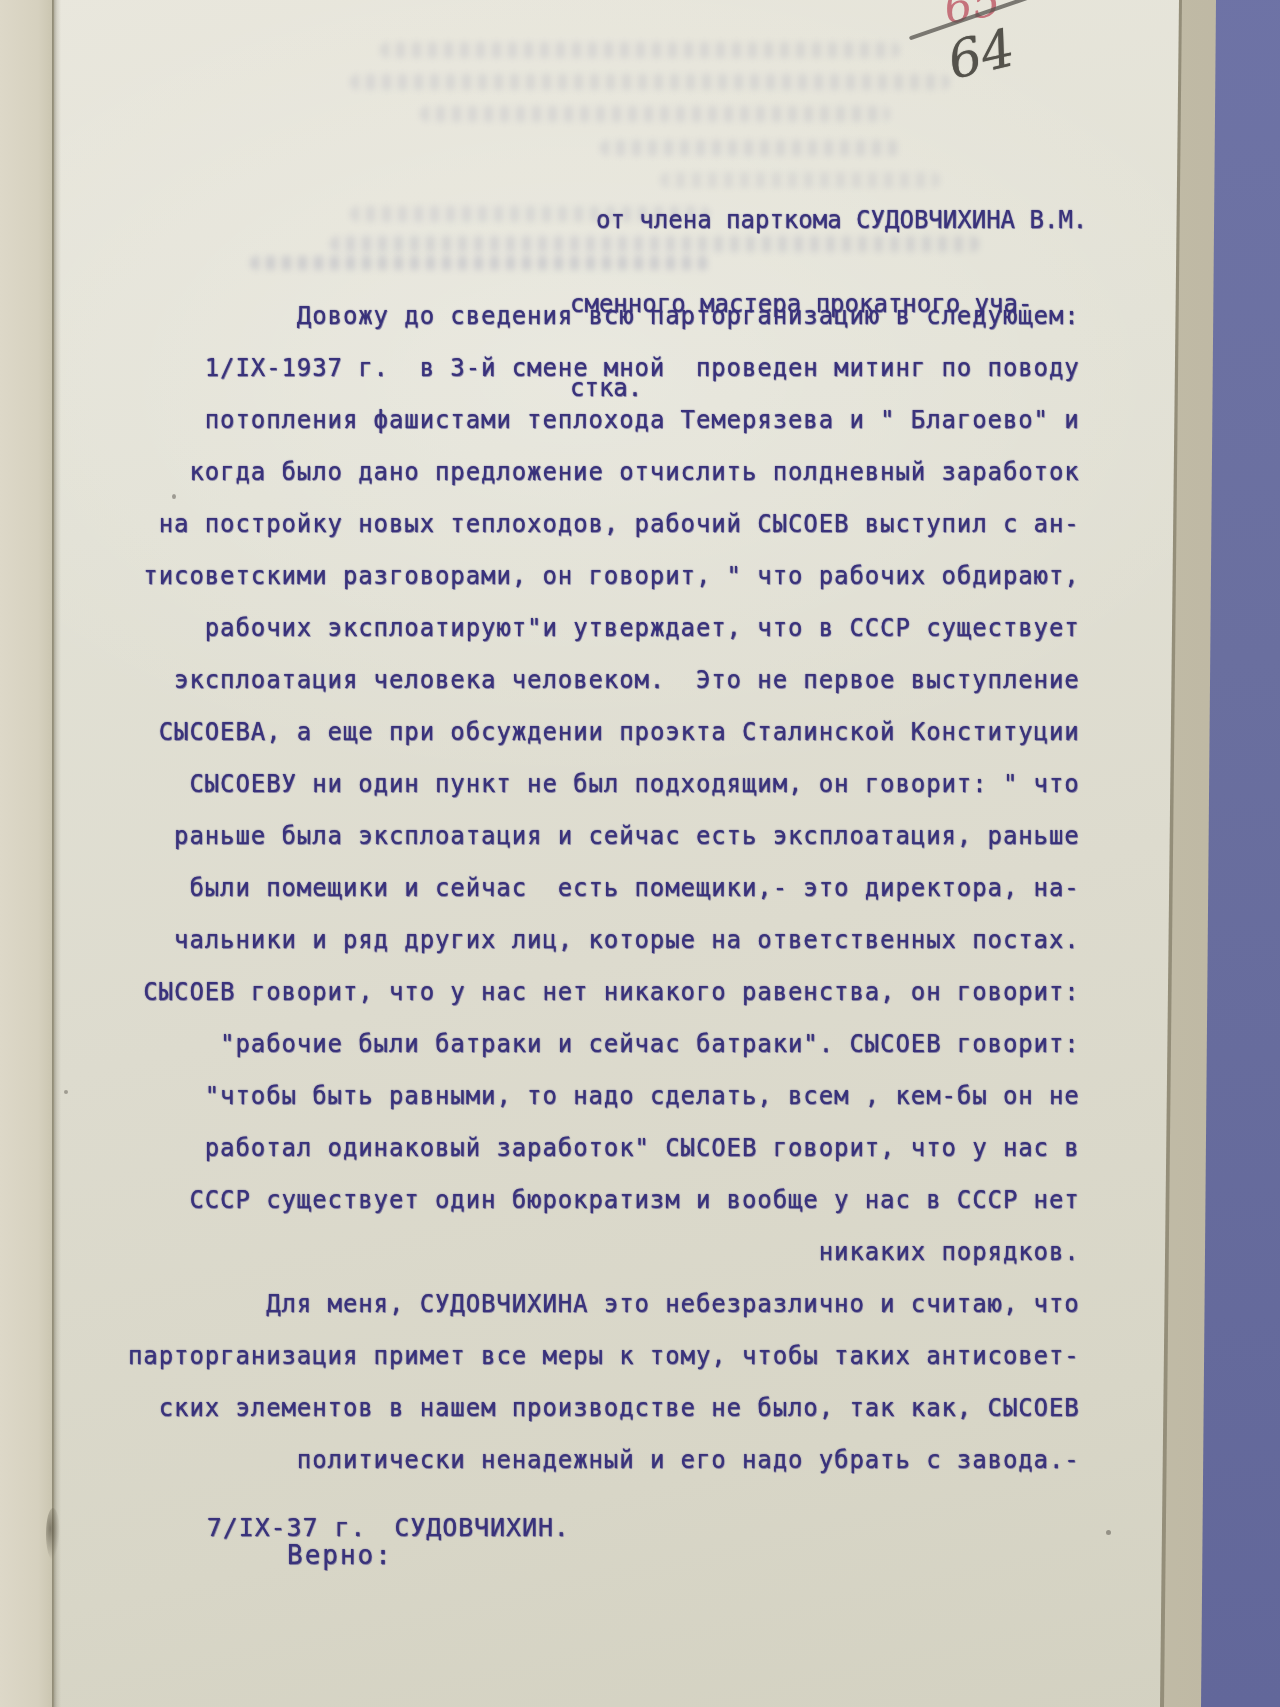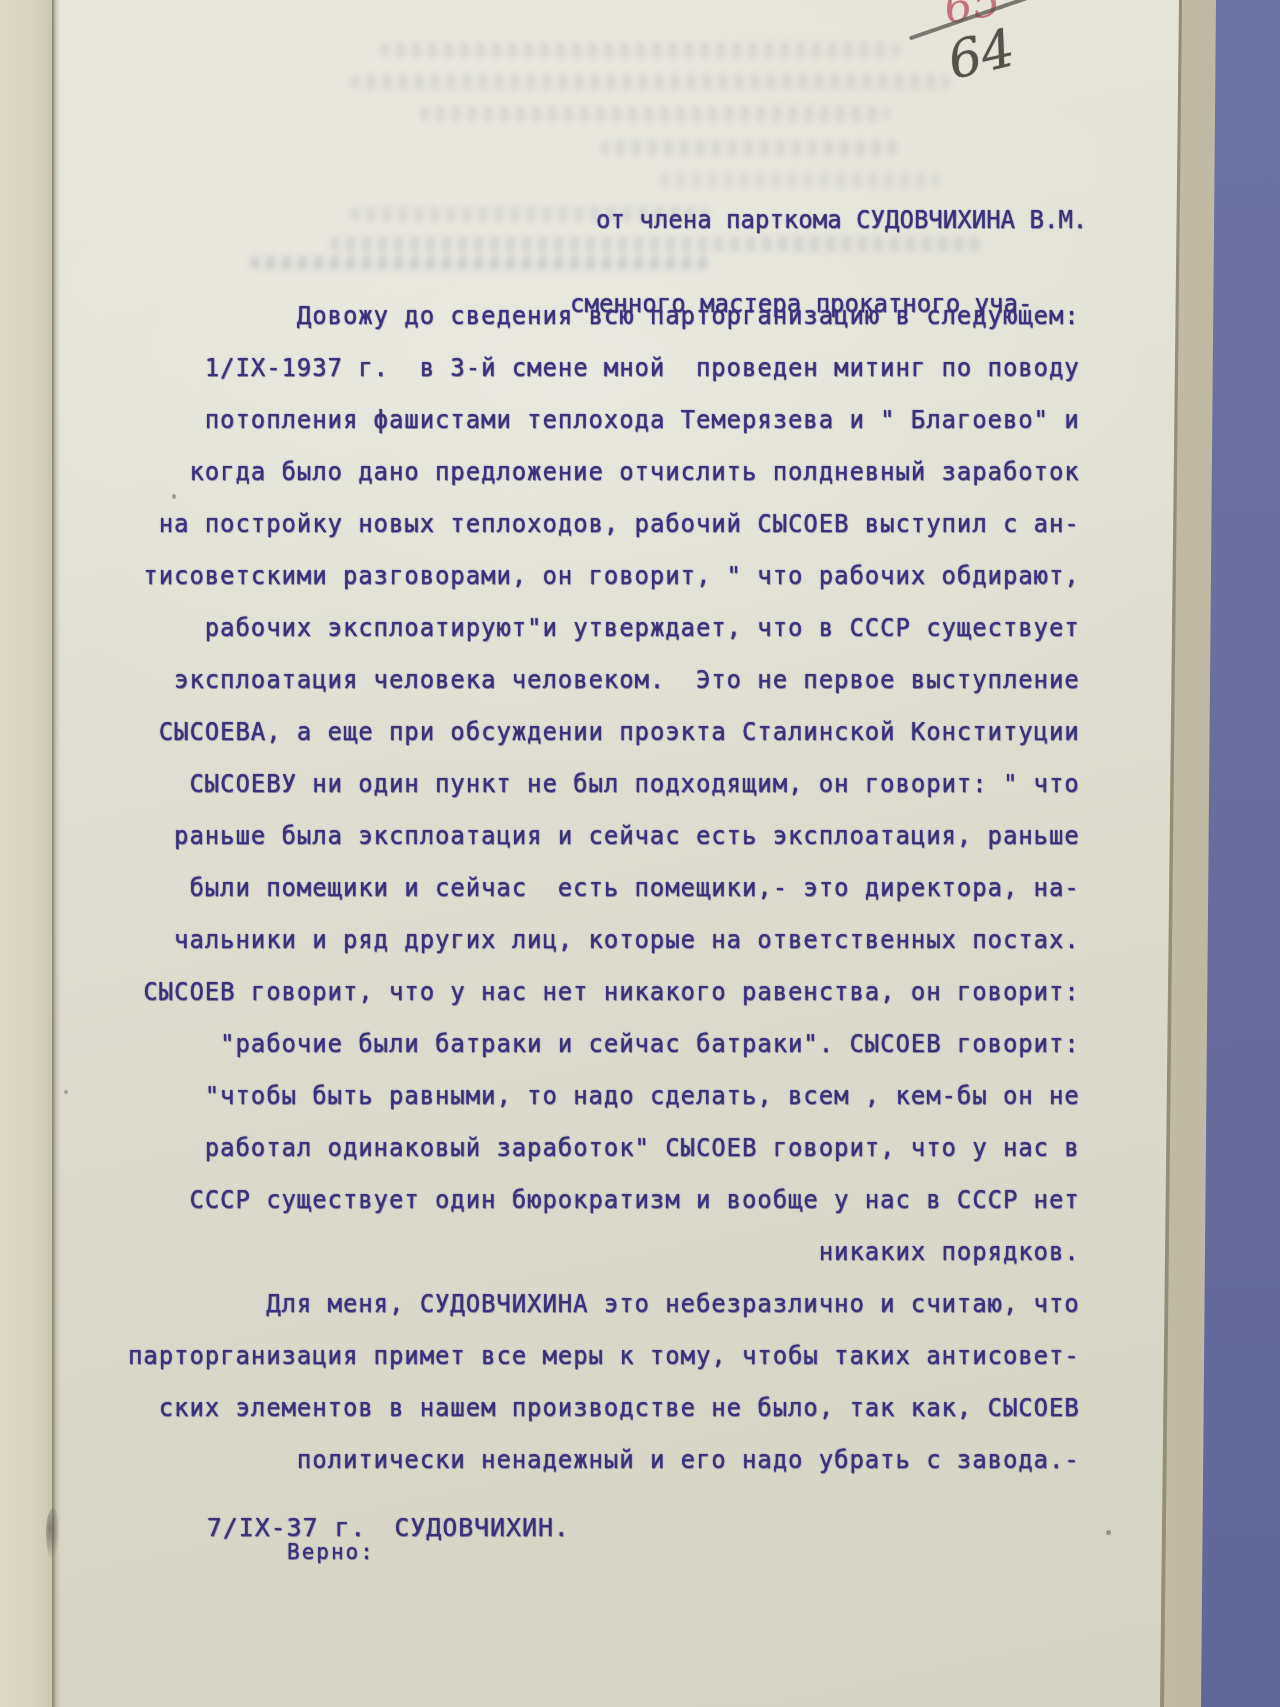--- a/index.html
+++ b/index.html
@@ -56,21 +56,21 @@
     text-shadow:0 0 1.3px rgba(57,50,123,.9), 0.6px 0.6px 0.6px rgba(57,50,123,.45);
     white-space:pre;
     letter-spacing:.9px;
   }
   .recipient{left:228px;top:100px;font-size:26px;letter-spacing:1px;}
   .sender{left:570px;top:150px;font-size:24px;line-height:28px;letter-spacing:0;}
   .sender .s1{padding-left:26px;}
   .body-lines{left:128px;top:290px;font-size:24px;line-height:52px;text-align:right;}
   .sigline{left:143px;top:1484px;font-size:25px;}
   .sigline .sig{margin-left:28px;}
-  .verno{left:287px;top:1540px;font-size:21px;letter-spacing:2px;}
+  .verno{left:287px;top:1540px;font-size:26px;letter-spacing:2px;}
   
   .pencil-num{
     position:absolute;left:948px;top:24px;
     font-family:"DejaVu Serif", serif;font-style:italic;
     font-size:52px;color:#54524b;
     transform:rotate(-13deg);
     text-shadow:0 0 1px rgba(60,58,50,.6);
   }
   .red-num{
     position:absolute;left:944px;top:-22px;
@@ -109,20 +109,21 @@
   <div class="streak" style="left:250px;top:256px;width:460px;opacity:.34;height:14px;"></div>
 
   <div class="red-num">65</div>
   <div class="strike"></div>
   <div class="pencil-num">64</div>
 
 
   <div class="tw sender">
     <div class="s1">от члена парткома СУДОВЧИХИНА В.М.</div>
     <div>сменного мастера прокатного уча-</div>
+    <div>стка.</div>
   </div>
 
   <div class="tw body-lines" id="body-lines"><div>  Довожу до сведения всю парторганизацию в следующем:</div><div>  1/IX-1937 г.  в 3-й смене мной  проведен митинг по поводу</div><div>потопления фашистами теплохода Темерязева и " Благоево" и</div><div>когда было дано предложение отчислить полдневный заработок</div><div>на постройку новых теплоходов, рабочий СЫСОЕВ выступил с ан-</div><div>тисоветскими разговорами, он говорит, " что рабочих обдирают,</div><div>рабочих эксплоатируют"и утверждает, что в СССР существует</div><div>эксплоатация человека человеком.  Это не первое выступление</div><div>СЫСОЕВА, а еще при обсуждении проэкта Сталинской Конституции</div><div>СЫСОЕВУ ни один пункт не был подходящим, он говорит: " что</div><div>раньше была эксплоатация и сейчас есть эксплоатация, раньше</div><div>были помещики и сейчас  есть помещики,- это директора, на-</div><div>чальники и ряд других лиц, которые на ответственных постах.</div><div>СЫСОЕВ говорит, что у нас нет никакого равенства, он говорит:</div><div>"рабочие были батраки и сейчас батраки". СЫСОЕВ говорит:</div><div>"чтобы быть равными, то надо сделать, всем , кем-бы он не</div><div>работал одинаковый заработок" СЫСОЕВ говорит, что у нас в</div><div>СССР существует один бюрократизм и вообще у нас в СССР нет</div><div>никаких порядков.</div><div>  Для меня, СУДОВЧИХИНА это небезразлично и считаю, что</div><div>парторганизация примет все меры к тому, чтобы таких антисовет-</div><div>ских элементов в нашем производстве не было, так как, СЫСОЕВ</div><div>политически ненадежный и его надо убрать с завода.-</div></div>
 
   <div class="tw sigline">
     <span>7/IX-37 г.</span><span class="sig">СУДОВЧИХИН.</span>
   </div>
 
   <div class="tw verno">Верно:</div>
 

